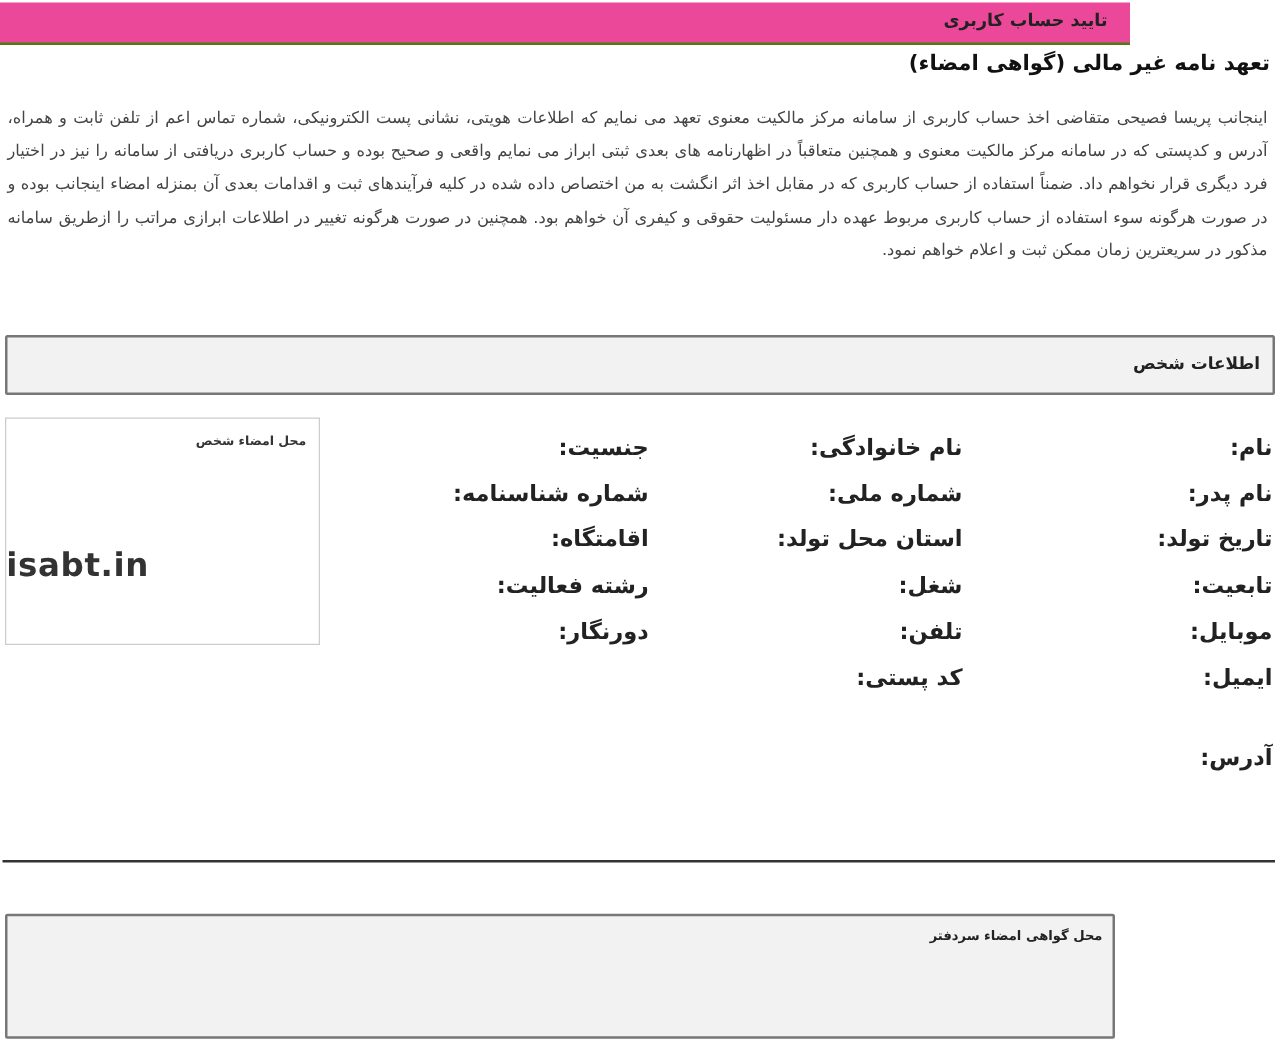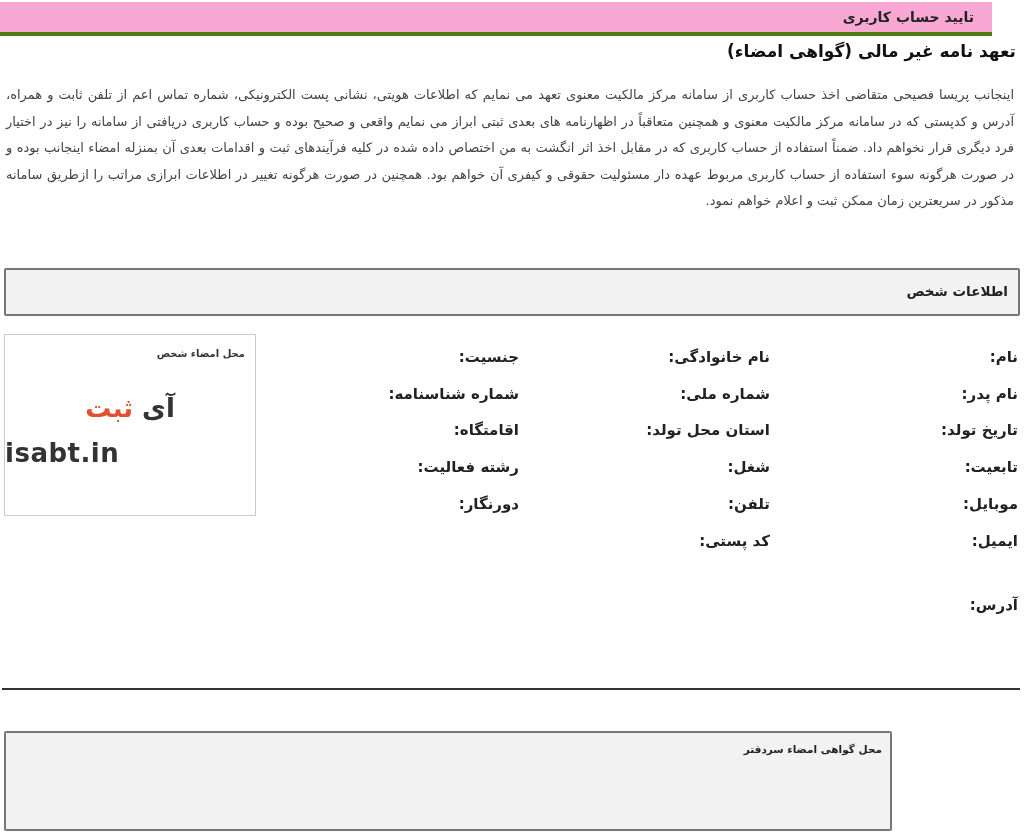--- a/index.html
+++ b/index.html
@@ -4,22 +4,22 @@
   <style>
     * { box-sizing: border-box; margin: 0; padding: 0; }
     html, body {
       width: 1024px; height: 837px; background: #ffffff; overflow: hidden;
       font-family: "DejaVu Sans", "Liberation Sans", sans-serif;
       color: #222;
     }
     body { position: relative; direction: rtl; }
 
     .topbar {
-      position: absolute; left: 0; top: 2px; width: 992px; height: 34px;
-      background: #f9a8d4; border-bottom: 4px solid #4d7c0f;
+      position: absolute; left: 0; top: 2px; width: 904px; height: 34px;
+      background: #ec4899; border-bottom: 2px solid #4d7c0f;
     }
     .topbar-title {
       position: absolute; right: 18px; top: 7px;
       font-size: 14px; font-weight: bold; color: #222;
     }
     .doc-title {
       position: absolute; right: 8px; top: 41px;
       font-size: 17px; font-weight: bold; color: #111;
     }
     .paragraph {
@@ -50,21 +50,21 @@
       font-size: 26px; font-weight: bold; color: #333; direction: rtl;
     }
     .brand .accent { color: #e2502f; }
     .brand-url {
       position: absolute; left: 0; right: 11px; top: 103px; text-align: left;
       font-size: 26px; font-weight: bold; color: #333; direction: ltr;
       letter-spacing: 0.5px;
     }
 
     .field {
-      position: absolute; font-size: 15px; font-weight: bold; color: #222;
+      position: absolute; font-size: 18px; font-weight: bold; color: #222;
       white-space: nowrap;
     }
 
     .hr-line {
       position: absolute; left: 2px; width: 1018px; height: 2px; background: #333;
     }
 
     .notary-box {
       position: absolute; left: 4px; top: 731px; width: 888px; height: 100px;
       background: #f2f2f2; border: 2px solid #777; border-radius: 2px;
@@ -84,24 +84,20 @@
 <div class="doc-title">تعهد نامه غیر مالی (گواهی امضاء)</div>
 
 <p class="paragraph">اینجانب پریسا فصیحی متقاضی اخذ حساب کاربری از سامانه مرکز مالکیت معنوی تعهد می نمایم که اطلاعات هویتی، نشانی پست الکترونیکی، شماره تماس اعم از تلفن ثابت و همراه، آدرس و کدپستی که در سامانه مرکز مالکیت معنوی و همچنین متعاقباً در اظهارنامه های بعدی ثبتی ابراز می نمایم واقعی و صحیح بوده و حساب کاربری دریافتی از سامانه را نیز در اختیار فرد دیگری قرار نخواهم داد. ضمناً استفاده از حساب کاربری که در مقابل اخذ اثر انگشت به من اختصاص داده شده در کلیه فرآیندهای ثبت و اقدامات بعدی آن بمنزله امضاء اینجانب بوده و در صورت هرگونه سوء استفاده از حساب کاربری مربوط عهده دار مسئولیت حقوقی و کیفری آن خواهم بود. همچنین در صورت هرگونه تغییر در اطلاعات ابرازی مراتب را ازطریق سامانه مذکور در سریعترین زمان ممکن ثبت و اعلام خواهم نمود.</p>
 
 <div class="section-header">
   <span class="section-header-label">اطلاعات شخص</span>
 </div>
 
 <div class="sig-box">
   <span class="sig-box-label">محل امضاء شخص</span>
-  <div class="brand">
-    <span>آی</span>
-    <span class="accent">ثبت</span>
-  </div>
   <div class="brand-url">isabt.in</div>
 </div>
 
 <span class="field" style="right:6px; top:348px;">نام:</span>
 <span class="field" style="right:6px; top:385px;">نام پدر:</span>
 <span class="field" style="right:6px; top:421px;">تاریخ تولد:</span>
 <span class="field" style="right:6px; top:458px;">تابعیت:</span>
 <span class="field" style="right:6px; top:495px;">موبایل:</span>
 <span class="field" style="right:6px; top:532px;">ایمیل:</span>
 

